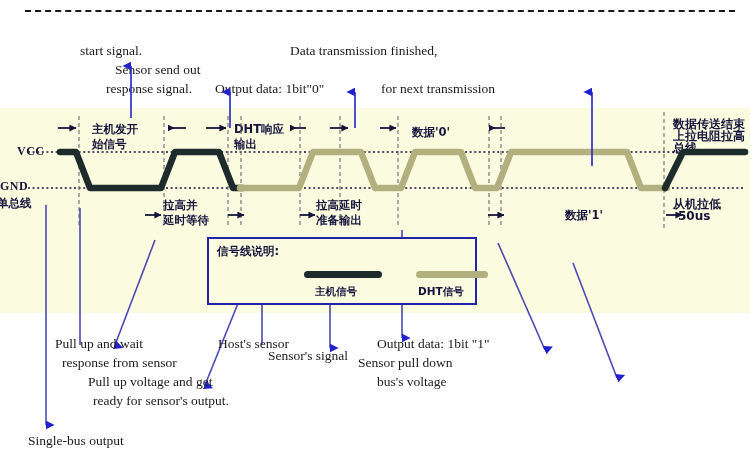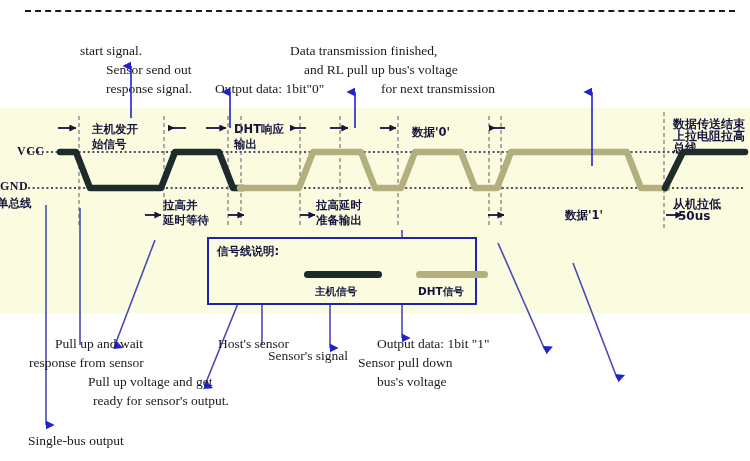--- a/index.html
+++ b/index.html
@@ -109,27 +109,26 @@
 <body>
 
 <div id="root">
 
   <div id="band"></div>
 
   <div id="topdash"></div>
 
   <div class="en" style="left:80px;  top:41px;">start signal.</div>
 
-  <div class="en" style="left:106px; top:60px;">Sensor send out</div>
+  <div class="en" style="left:115px; top:60px;">Sensor send out</div>
   <div class="en" style="left:106px; top:79px;">response signal.</div>
 
   <div class="en" style="left:215px; top:79px;">Output data: 1bit"0"</div>
 
   <div class="en" style="left:290px; top:41px;">Data transmission finished,</div>
-  <div class="en" style="left:304px; top:60px;">and RL pull up bus's voltage</div>
   <div class="en" style="left:381px; top:79px;">for next transmission</div>
 
   <div class="cn" style="left:92px;  top:122px;">主机发开</div>
   <div class="cn" style="left:92px;  top:137px;">始信号</div>
 
   <div class="cn" style="left:234px; top:122px;">DHT响应</div>
   <div class="cn" style="left:234px; top:137px;">输出</div>
 
   <div class="cn" style="left:412px; top:125px;">数据'0'</div>
   <div class="cn" style="left:565px; top:208px;">数据'1'</div>
@@ -243,21 +242,21 @@
     <div class="cn lg-title" style="position:absolute;left:8px;top:5px;">信号线说明:</div>
 
     <div class="lg-swatch" style="left:95px; top:32px; width:78px; background:#1e2b2b;"></div>
     <div class="lg-cap" style="left:106px; top:46px;">主机信号</div>
 
     <div class="lg-swatch" style="left:207px; top:32px; width:72px; background:#b3b080;"></div>
     <div class="lg-cap" style="left:209px; top:46px;">DHT信号</div>
   </div>
 
   <div class="en" style="left:55px;  top:334px;">Pull up and wait</div>
-  <div class="en" style="left:29px;  top:353px;">response from sensor</div>
+  <div class="en" style="left:46px;  top:353px;padding-left:16px;">response from sensor</div>
 
   <div class="en" style="left:218px; top:334px;">Host's sensor</div>
 
   <div class="en" style="left:268px; top:334px;margin-top:12px;">Sensor's signal</div>
 
   <div class="en" style="left:377px; top:334px;">Output data: 1bit "1"</div>
   <div class="en" style="left:358px; top:353px;">Sensor pull down</div>
   <div class="en" style="left:377px; top:372px;">bus's voltage</div>
 
   <div class="en" style="left:88px;  top:372px;">Pull up voltage and get</div>

